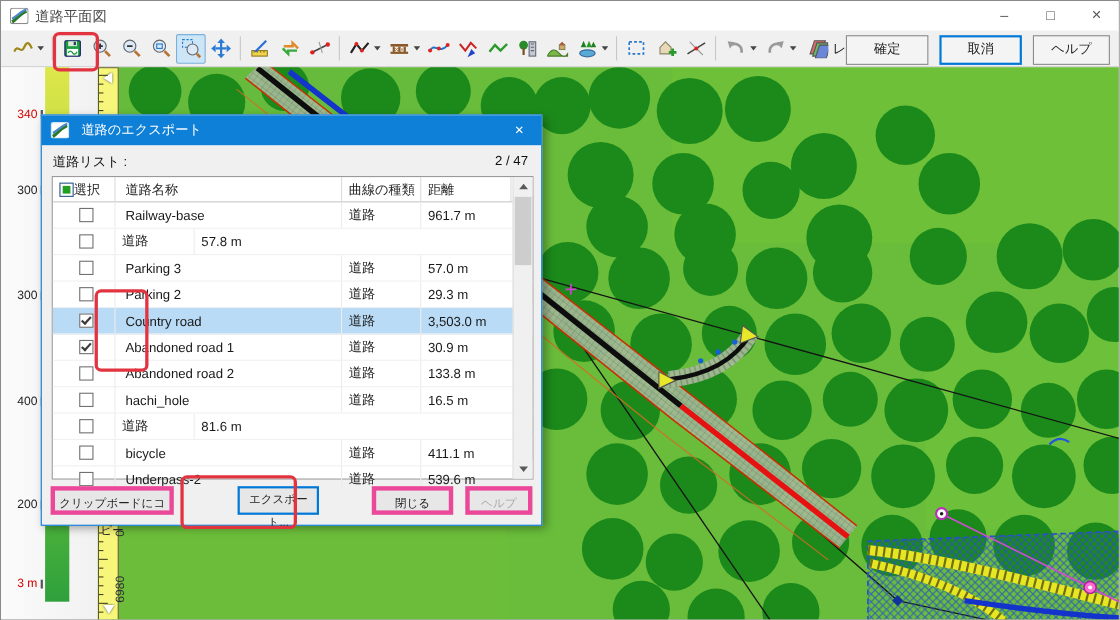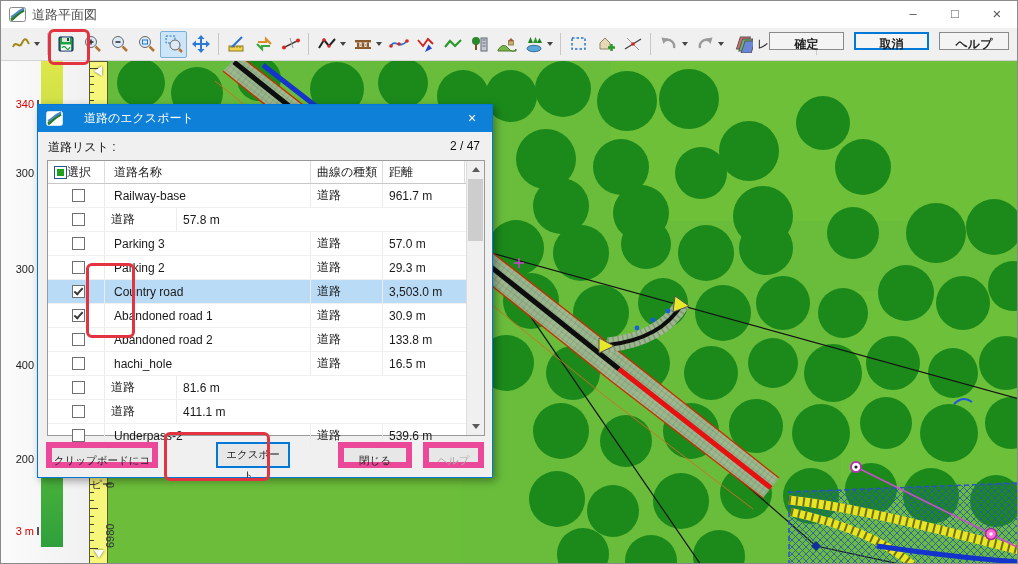--- a/index.html
+++ b/index.html
@@ -11,41 +11,41 @@
   .wctl{position:absolute;top:0;width:40px;height:27px;text-align:center;line-height:26px;font-size:13px;color:#555;}
   #btn-min{right:84px}#btn-max{right:42px}#btn-close{right:0;font-size:15px}
   
   #toolbar{position:absolute;left:0;top:27px;width:100%;height:33px;background:#f0f0f0;border-bottom:1px solid #d4d4d4;display:flex;align-items:center;padding-left:6px;box-sizing:border-box;z-index:4;}
   .ti{width:25px;height:25px;display:flex;align-items:center;justify-content:center;border:1px solid transparent;border-radius:2px;flex:0 0 auto;}
   .ti.active{background:#cde6f7;border-color:#7ab0dc;}
   .tsep{width:1px;height:22px;background:#c8c8c8;margin:0 4px;flex:0 0 auto;}
   .dd{width:0;height:0;border-left:3.5px solid transparent;border-right:3.5px solid transparent;border-top:4px solid #444;margin:0 3px 0 0;flex:0 0 auto;}
   #layers-group{display:flex;align-items:center;gap:4px;padding:2px 6px;}
   #layers-label{font-size:12px;color:#222;}
-  .tb-btn{position:absolute;top:4px;height:18px;background:#f4f4f4;border:1px solid #8a8a8a;font-size:12px;color:#222;text-align:center;line-height:23px;box-sizing:border-box;font-weight:bold;}
+  .tb-btn{position:absolute;top:4px;height:27px;background:#f4f4f4;border:1px solid #8a8a8a;font-size:12px;color:#222;text-align:center;line-height:23px;box-sizing:border-box;}
   #btn-confirm{left:768px;width:75px;}
   #btn-cancel{left:853px;width:75px;border:2px solid #0078d7;line-height:21px;}
   #btn-help-main{left:938px;width:70px;}
   
   #map-svg{position:absolute;left:0;top:0;z-index:1;}
   #left-strip{position:absolute;left:0;top:60px;width:88px;height:504px;background:linear-gradient(90deg,#fbfbfb,#f1f1f1);z-index:2;}
   .slab{position:absolute;right:50px;transform:translateY(-50%);font-size:11px;color:#222;display:flex;align-items:center;gap:3px;}
   .slab.red span{color:#d40000;}
   .slab .tick{display:inline-block;width:2px;height:8px;background:#555;}
   #colorbar{position:absolute;left:40px;top:50px;width:22px;height:496px;background:linear-gradient(180deg,#e0e84a 0%,#9ccc3c 45%,#55b83a 80%,#2ea03c 100%);z-index:2;}
   #vruler{position:absolute;left:88px;top:60px;width:19px;height:504px;background:#f6f67a;border:1px solid #5a5a30;box-sizing:border-box;z-index:2;}
   .vlab{position:absolute;left:14px;font-size:11px;color:#333;transform:rotate(-90deg);transform-origin:left top;white-space:nowrap;}
   .rtick{position:absolute;left:0;height:1px;background:#44441e;}
   .rtri{position:absolute;width:0;height:0;}
   #rtri-top{left:4px;top:4px;border-top:5px solid transparent;border-bottom:5px solid transparent;border-right:8px solid #fff;filter:drop-shadow(0 0 1px #555);}
   #rtri-bot{left:4px;top:488px;border-left:5px solid transparent;border-right:5px solid transparent;border-top:8px solid #fff;filter:drop-shadow(0 0 1px #555);}
   
   #dialog{position:absolute;left:36px;top:103px;width:456px;height:374px;background:#f0f0f0;border:1px solid #0078d7;box-sizing:border-box;box-shadow:3px 3px 8px rgba(0,0,0,.35);z-index:5;}
   #dlg-title{position:absolute;left:0;top:0;width:100%;height:27px;background:#0f80d7;display:flex;align-items:center;}
-  #dlg-title-text{color:#fff;font-size:12px;margin-left:15px;}
+  #dlg-title-text{color:#fff;font-size:12px;margin-left:5px;}
   #dlg-close{position:absolute;right:0;top:0;width:40px;height:27px;color:#fff;text-align:center;line-height:26px;font-size:14px;}
   #dlg-list-label{position:absolute;left:10px;top:34px;font-size:12px;color:#111;}
   #dlg-counter{position:absolute;right:12px;top:34px;font-size:12px;color:#111;}
   #rtable{position:absolute;left:9px;top:55px;width:438px;height:276px;background:#fff;border:1px solid #9a9a9a;box-sizing:border-box;}
   .trow,#thead{display:flex;height:23px;align-items:stretch;}
   #thead{height:22px;border-bottom:1px solid #c8c8c8;}
   .tc{font-size:12px;color:#1a1a1a;display:flex;align-items:center;box-sizing:border-box;border-right:1px solid #ececec;overflow:hidden;white-space:nowrap;}
   #thead .tc{border-right:1px solid #dcdcdc;color:#222;}
   .c-sel{width:57px;justify-content:flex-start;padding-left:24px;}
   #thead .c-sel{padding-left:6px;}
@@ -57,21 +57,21 @@
   .cb{position:relative;width:13px;height:13px;border:1px solid #707070;background:#fff;display:inline-block;box-sizing:border-box;flex:0 0 auto;}
   .cb.checked::after{content:'';position:absolute;left:1px;top:2px;width:7px;height:3px;border-left:2px solid #3a3a3a;border-bottom:2px solid #3a3a3a;transform:rotate(-48deg);}
   .cb.partial{border-color:#28568c;}
   .cb.partial::after{content:'';position:absolute;inset:2px;background:#1fa11f;}
   #vscroll{position:absolute;right:0;top:0;width:17px;height:274px;background:#f0f0f0;border-left:1px solid #dcdcdc;}
   .sarrow{position:absolute;left:0;width:17px;height:17px;background:#f0f0f0;display:flex;align-items:center;justify-content:center;}
   .sarrow i{width:0;height:0;border-left:4px solid transparent;border-right:4px solid transparent;}
   #sar-up{top:0}#sar-up i{border-bottom:5px solid #5a5a5a;}
   #sar-dn{bottom:0}#sar-dn i{border-top:5px solid #5a5a5a;}
   #sthumb{position:absolute;left:1px;top:18px;width:15px;height:62px;background:#cdcdcd;}
-  .dlg-btn{position:absolute;top:337px;height:26px;background:#e7e7e7;border:6px solid #ec4899;font-size:10.5px;color:#222;text-align:center;line-height:24px;box-sizing:border-box;}
+  .dlg-btn{position:absolute;top:337px;height:26px;background:#e7e7e7;border:4px solid #ec4899;font-size:10.5px;color:#222;text-align:center;line-height:24px;box-sizing:border-box;}
   #btn-copy{left:8px;width:112px;}
   #btn-export{left:178px;width:74px;border:2px solid #0078d7;line-height:21px;}
   #btn-close-dlg{left:300px;width:74px;}
   #btn-help-dlg{left:385px;width:61px;color:#a9a9a9;}
   
   .redbox{position:absolute;border:3px solid #e23440;border-radius:6px;z-index:9;pointer-events:none;}
   #rb-save{left:47px;top:28px;width:36px;height:30px;}
   #rb-checks{left:85px;top:262px;width:43px;height:69px;}
   #rb-export{left:163px;top:431px;width:100px;height:43px;}
 </style>
@@ -593,20 +593,21 @@
             <div class="tc c-sel">
               <span class="cb"></span>
             </div>
             <div class="tc c-curve">道路</div>
             <div class="tc c-dist">81.6 m</div>
           </div>
           <div class="trow">
             <div class="tc c-sel">
               <span class="cb"></span>
             </div>
+            <div class="tc c-name">bicycle</div>
             <div class="tc c-curve">道路</div>
             <div class="tc c-dist">411.1 m</div>
           </div>
           <div class="trow">
             <div class="tc c-sel">
               <span class="cb"></span>
             </div>
             <div class="tc c-name">Underpass-2</div>
             <div class="tc c-curve">道路</div>
             <div class="tc c-dist">539.6 m</div>

